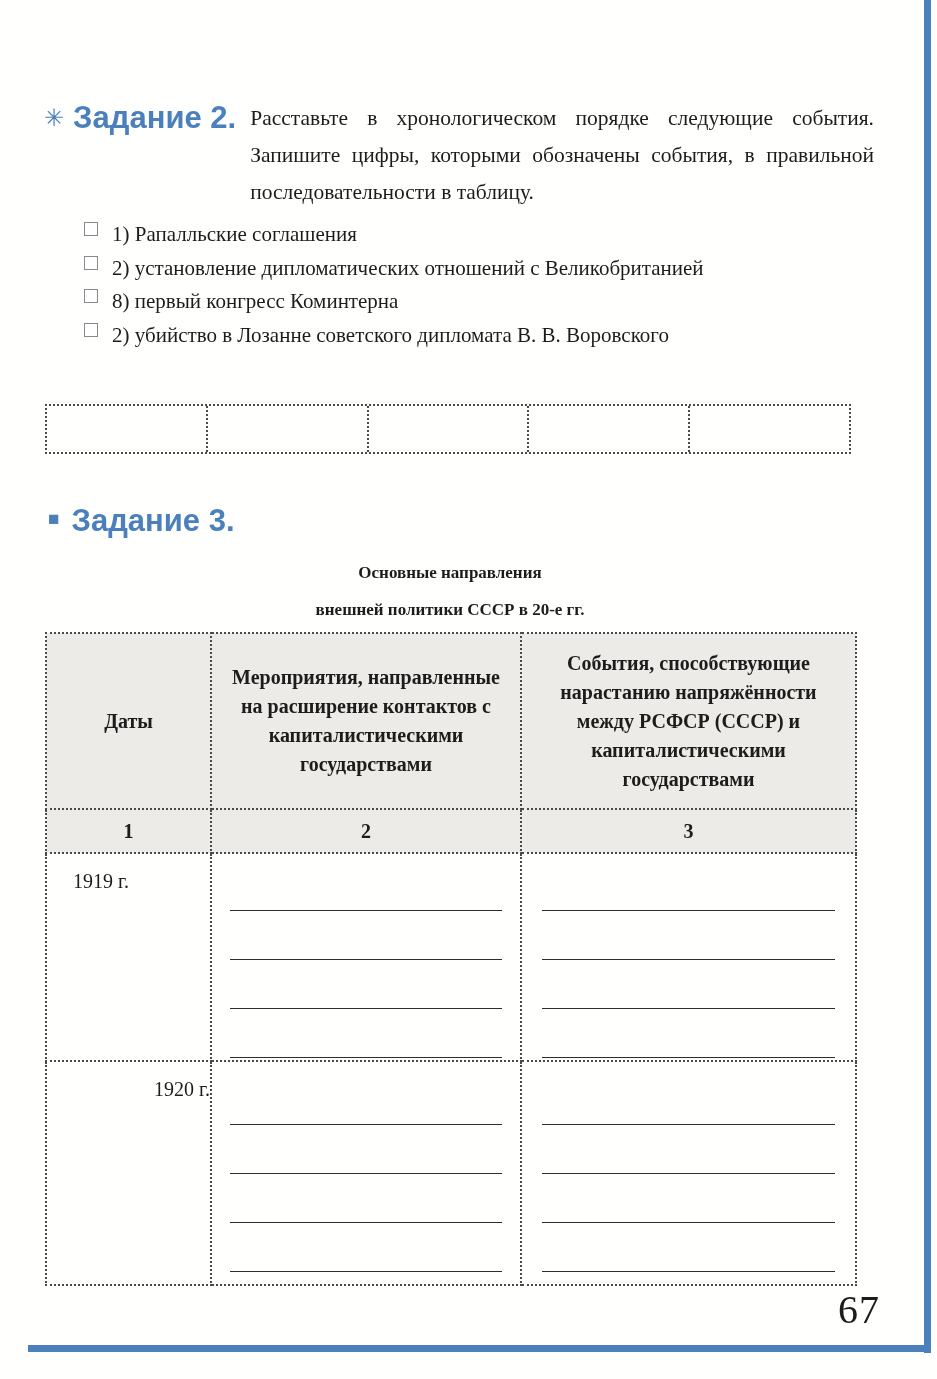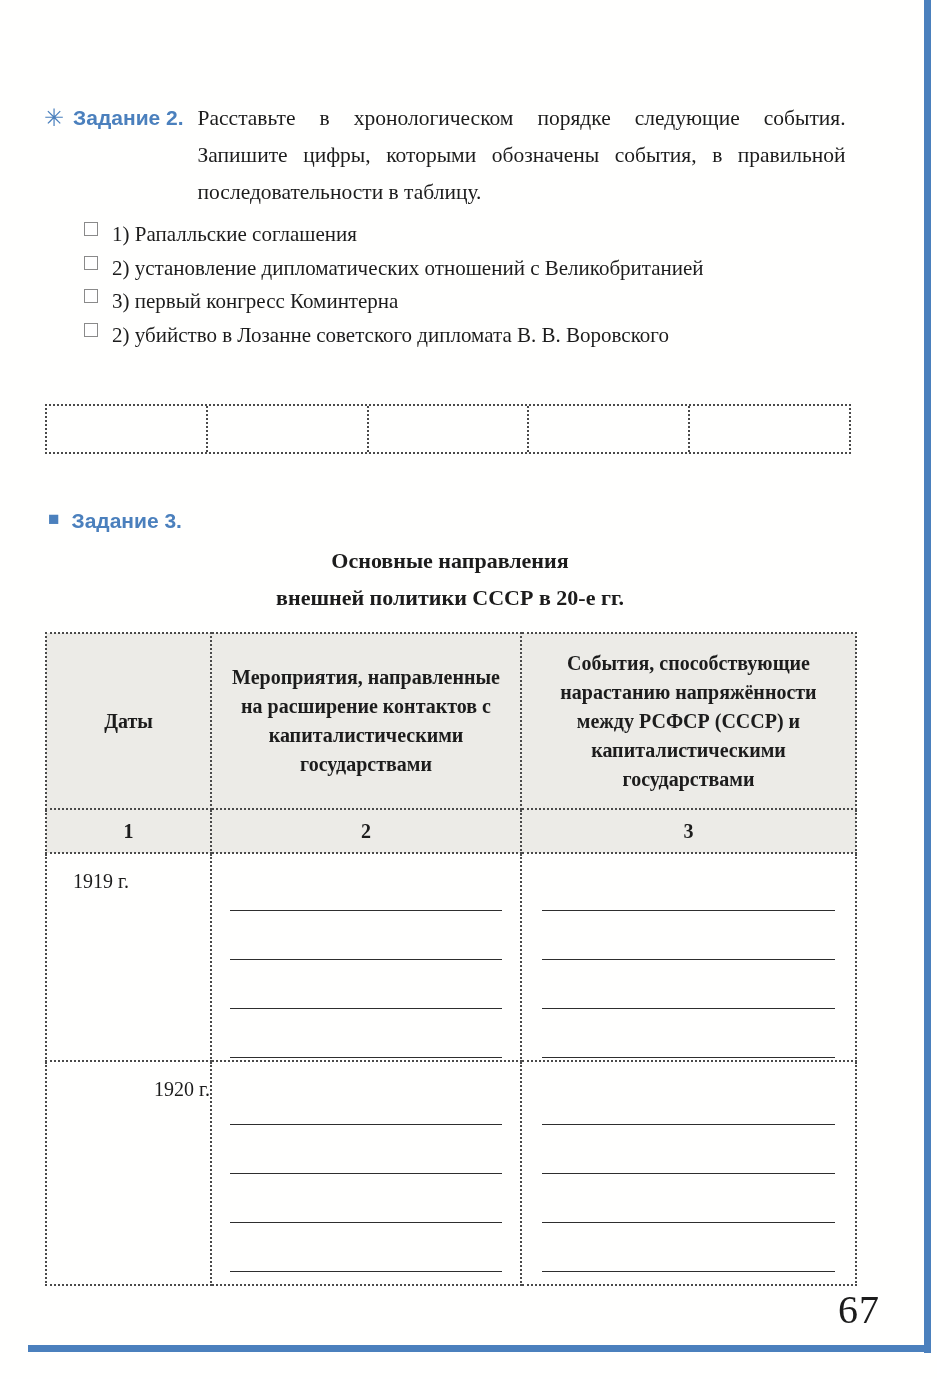--- a/index.html
+++ b/index.html
@@ -41,21 +41,21 @@
   .task-icon {
     color: var(--blue);
     flex: 0 0 auto;
   }
   .asterisk-icon { font-size: 24px; line-height: 36px; margin-right: 9px; }
   .square-icon  { font-size: 19px; line-height: 32px; margin-right: 12px; }
   .task-label {
     font-family: "Liberation Sans", sans-serif;
     font-weight: bold;
     color: var(--blue);
-    font-size: 21px;
+    font-size: 31px;
     line-height: 36px;
     white-space: nowrap;
     margin-right: 14px;
     flex: 0 0 auto;
   }
   .task2-instruction {
     font-size: 21.5px;
     line-height: 37px;
     text-align: justify;
     width: 648px;
@@ -92,24 +92,24 @@
     position: absolute; top: 503px; left: 48px; width: 830px;
     display: flex; align-items: flex-start;
   }
   .task3-instruction {
     font-size: 21.5px;
     line-height: 33px;
     white-space: nowrap;
   }
 
   .table-title {
-    position: absolute; top: 542px; left: 45px; width: 810px;
+    position: absolute; top: 554px; left: 45px; width: 810px;
     text-align: center;
     font-weight: bold;
-    font-size: 22px;
+    font-size: 17px;
     line-height: 37px;
   }
 
   .main-table {
     position: absolute; top: 632px; left: 45px;
     width: 810px;
     border-collapse: collapse;
     table-layout: fixed;
   }
   .main-table th, .main-table td {
@@ -177,21 +177,21 @@
     <div class="list-item">
       <span class="checkbox"></span>
       <span>1) Рапалльские соглашения</span>
     </div>
     <div class="list-item">
       <span class="checkbox"></span>
       <span>2) установление дипломатических отношений с Великобританией</span>
     </div>
     <div class="list-item">
       <span class="checkbox"></span>
-      <span>3) первый конгресс Коминтерна</span>
+      <span>8) первый конгресс Коминтерна</span>
     </div>
     <div class="list-item">
       <span class="checkbox"></span>
       <span>2) убийство в Лозанне советского дипломата В. В. Воровского</span>
     </div>
   </div>
 
   <div class="answer-strip">
     <div class="answer-cell"></div>
     <div class="answer-cell"></div>

